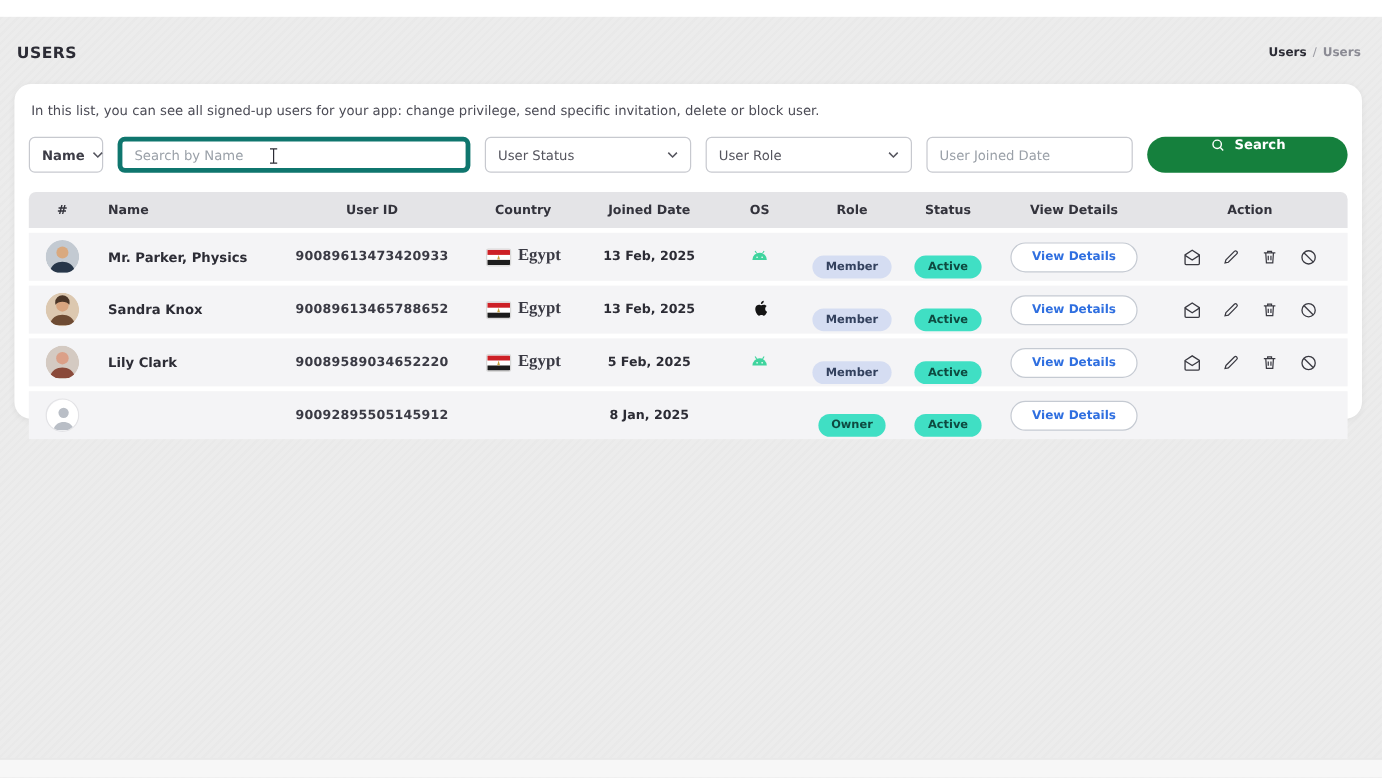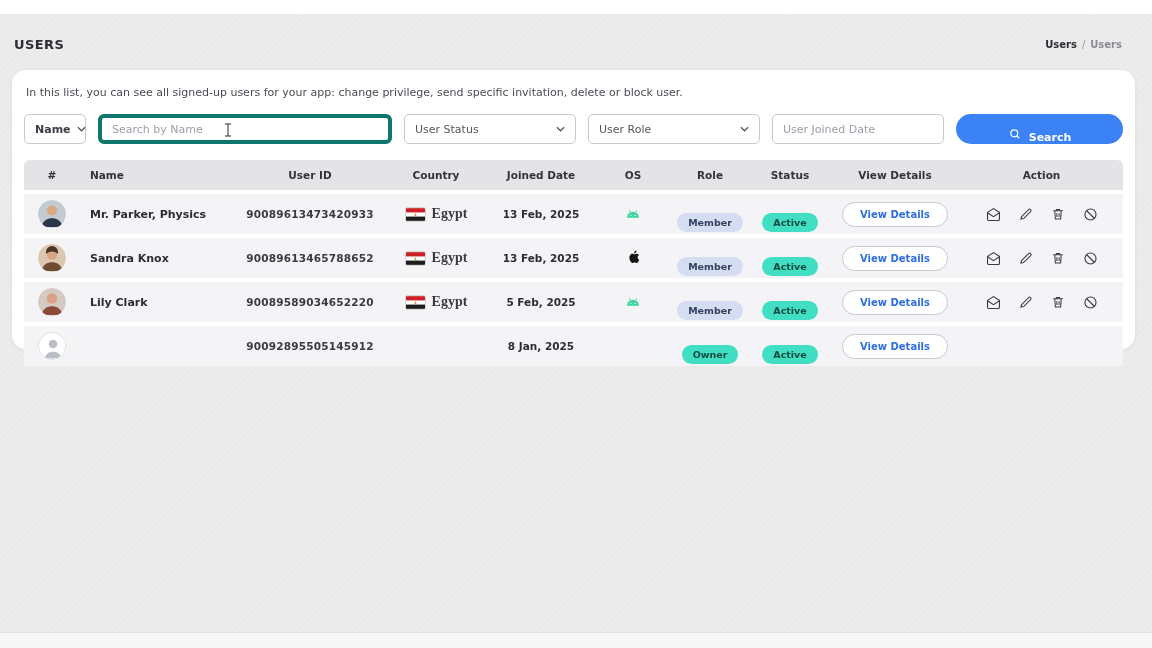--- a/index.html
+++ b/index.html
@@ -12,21 +12,21 @@
   }
   .page { position:absolute; inset:0;
     background:
       repeating-linear-gradient(135deg, rgba(0,0,0,.012) 0 2px, transparent 2px 5px),
       #ececec;
   }
   .top-strip { position:absolute; top:0; left:0; right:0; height:14px; background:#ffffff; }
   .bottom-strip { position:absolute; bottom:0; left:0; right:0; height:16px; background:#f7f7f7; border-top:1px solid #e2e2e2; }
 
   
-  .page-header { position:absolute; top:28px; left:0; right:16px; height:32px;
+  .page-header { position:absolute; top:28px; left:0; right:4px; height:32px;
     display:flex; align-items:center; justify-content:space-between; padding:0 14px; }
   .page-title { font-size:13px; font-weight:700; letter-spacing:.4px; color:#2c2c35; }
   .breadcrumb { font-size:10px; display:flex; gap:5px; align-items:center; }
   .breadcrumb .bc-root { font-weight:700; color:#2c2c35; }
   .breadcrumb .bc-sep { color:#9a9aa2; }
   .breadcrumb .bc-current { color:#8b8b94; font-weight:600; }
 
   
   .card { position:absolute; left:12px; right:17px; top:70px; height:279px;
     background:#ffffff; border-radius:14px; box-shadow:0 1px 5px rgba(0,0,0,.06);
@@ -41,23 +41,23 @@
   .fake-select .chev { color:#55555e; display:flex; }
   .sel-field { width:62px; gap:6px; font-weight:600; color:#3c3c46; }
   .sel-status, .sel-role { width:172px; }
   .txt-input { height:30px; border:1px solid #c7c9cf; border-radius:5px; background:#fff;
     font-size:11px; padding:0 10px; color:#3c3c46; font-family:inherit; outline:none; }
   .txt-input::placeholder { color:#9aa0a8; }
   .search-wrap { position:relative; width:294px; }
   .search-input { width:100%; border:4px solid #0f766e; border-radius:6px; }
   .ibeam { position:absolute; left:126px; top:8px; pointer-events:none; color:#2c2c35; }
   .date-input { width:172px; }
-  .search-btn { flex:1; height:30px; border:none; border-radius:16px; background:#3b82f6;
+  .search-btn { flex:1; height:30px; border:none; border-radius:16px; background:#15803d;
     color:#fff; font-size:11px; font-weight:700; font-family:inherit;
-    display:flex; align-items:flex-end; justify-content:center; gap:7px; cursor:pointer; }
+    display:flex; align-items:flex-start; justify-content:center; gap:7px; cursor:pointer; }
 
   
   .table { margin-top:16px; }
   .trow { display:grid;
     grid-template-columns:56px 154px 152px 100px 110px 74px 80px 80px 130px 1fr;
     align-items:center; }
   .thead { background:#e4e4e7; height:30px; border-radius:6px 6px 0 0;
     font-size:10.5px; font-weight:700; color:#33333c; }
   .tbody-row { background:#f4f4f6; height:40px; margin-top:4px; }
   .cell { display:flex; align-items:center; justify-content:center; font-size:10.5px; }

